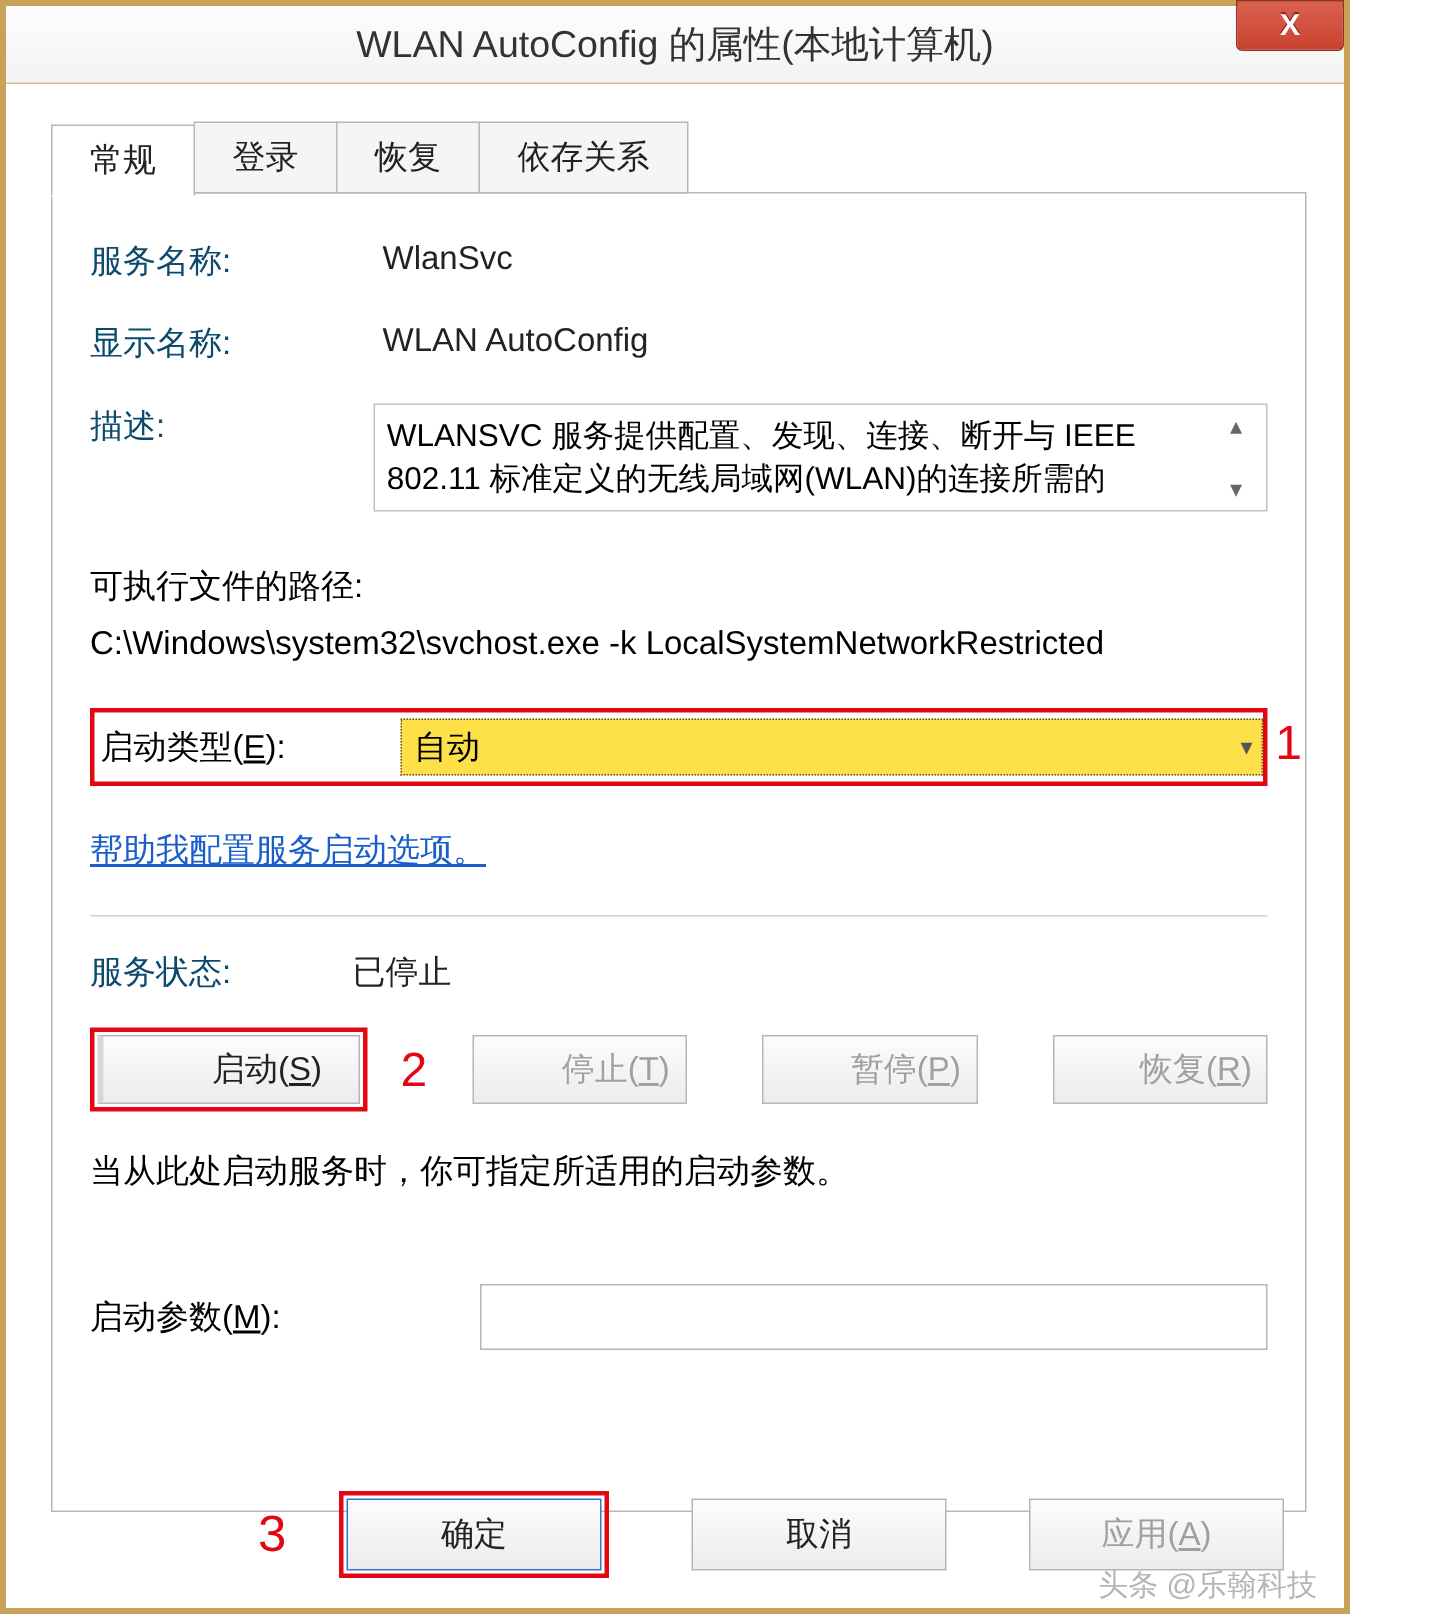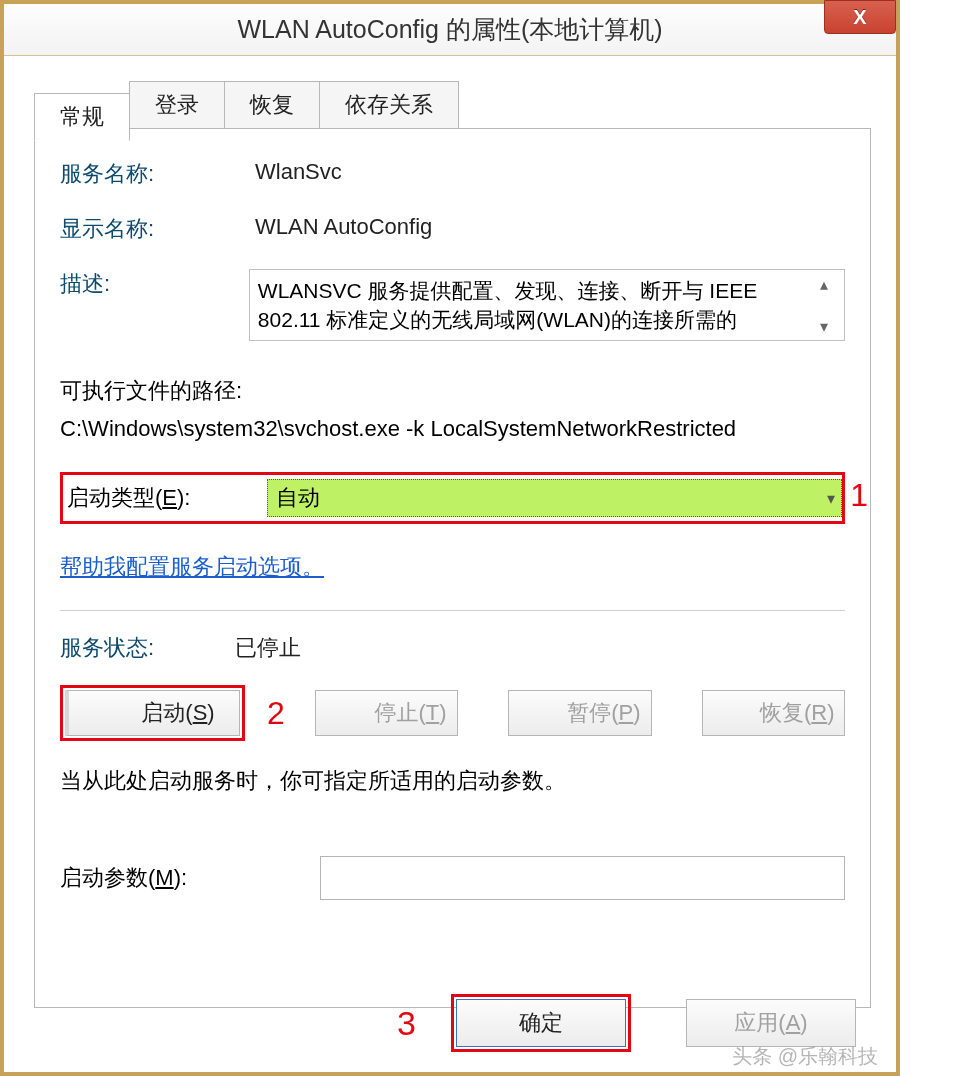--- a/index.html
+++ b/index.html
@@ -61,21 +61,21 @@
   border: 1px solid #b8b8b8;
   background: #f5f5f5;
   margin-right: -1px;
   font-size: 22px;
   color: #222;
 }
 .tab.active {
   background: #fff;
   border-bottom: 1px solid #fff;
   position: relative;
-  top: 12px;
+  top: 2px;
   z-index: 2;
 }
 .tabpanel {
   border: 1px solid #b8b8b8;
   margin: 0 25px 20px 30px;
   padding: 30px 25px 30px 25px;
   position: relative;
   top: -1px;
   height: 880px;
 }
@@ -132,21 +132,21 @@
   gap: 12px;
 }
 .startup-label {
   width: 188px;
   font-size: 22px;
 }
 .startup-select {
   flex: 1;
   height: 38px;
   border: 1px dotted #555;
-  background: #bef264;
+  background: #fde047;
   display: flex;
   align-items: center;
   padding: 0 8px;
   font-size: 22px;
   position: relative;
 }
 .startup-select .chev {
   position: absolute;
   right: 6px;
   top: 50%;
@@ -343,17 +343,18 @@
       <div class="param-input"></div>
     </div>
 
   </div>
 
   <div class="footer">
     <div class="annot-3">3</div>
     <span class="ok-wrap">
       <div class="foot-btn ok">确定</div>
     </span>
+    <div class="foot-btn">取消</div>
     <div class="foot-btn disabled">应用(<span class="ul">A</span>)</div>
   </div>
 
   <div class="watermark">头条 @乐翰科技</div>
 </div>
 
 </body></html>

